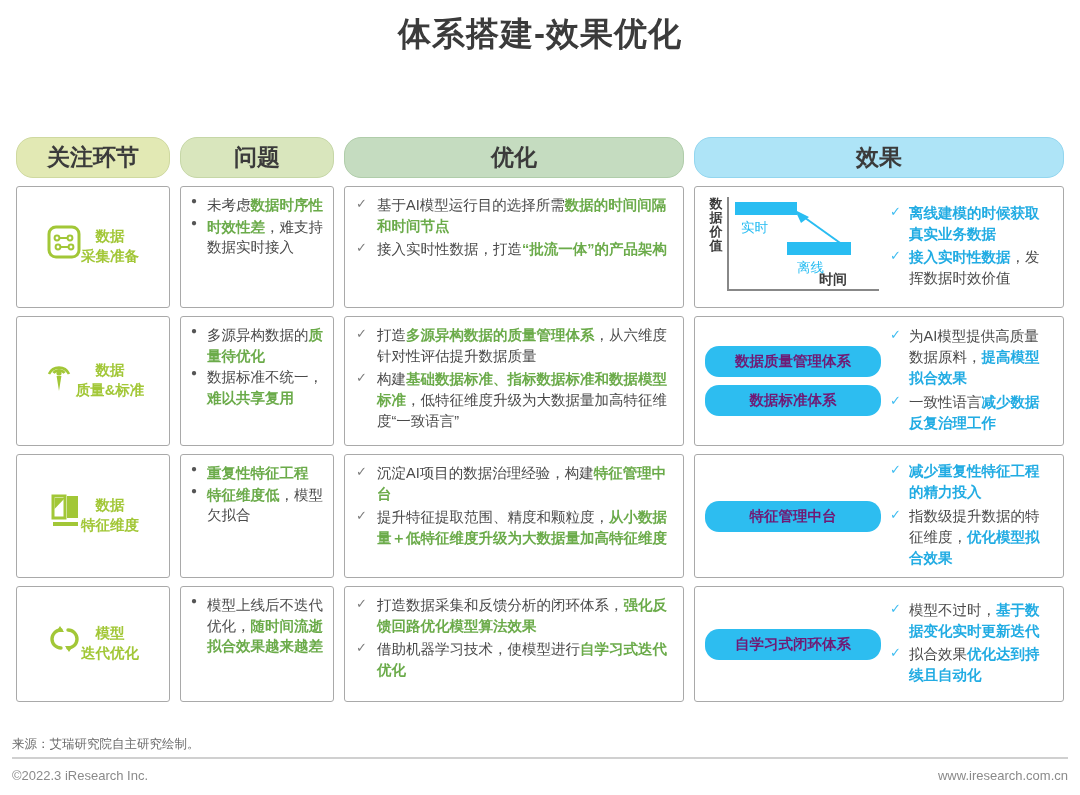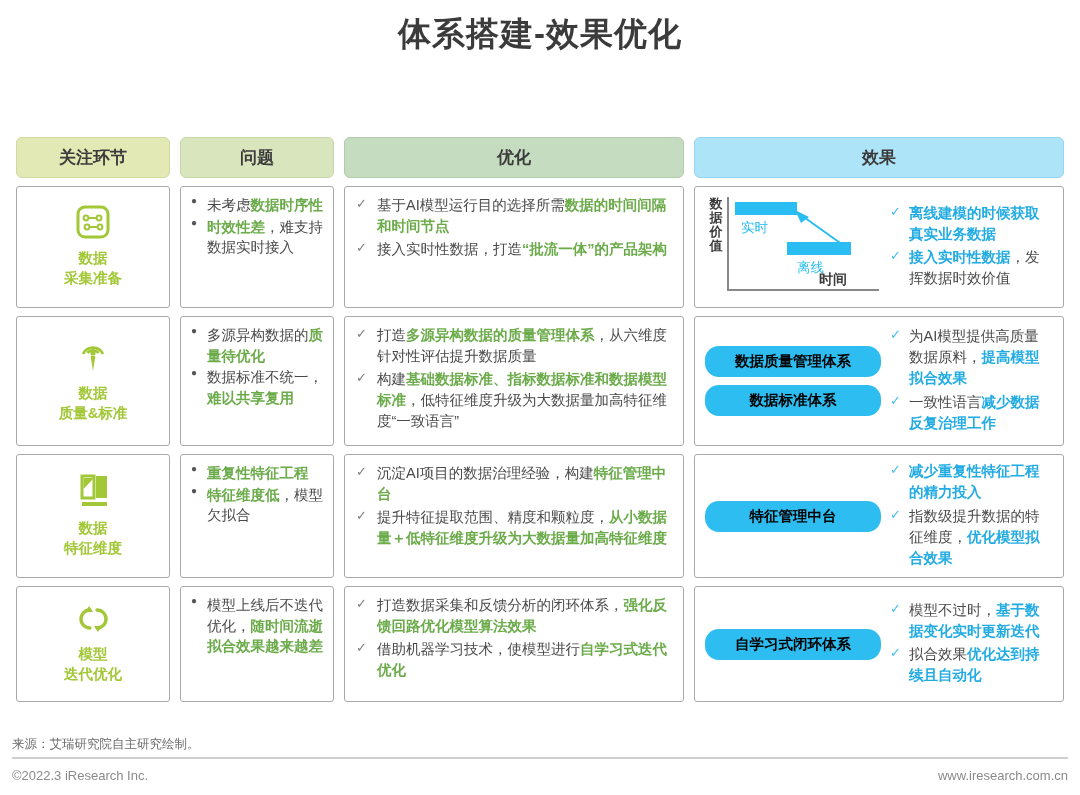--- a/index.html
+++ b/index.html
@@ -26,44 +26,44 @@
     width: 1048px;
   }
   .row { display: flex; gap: 10px; margin-bottom: 8px; }
   .col-1 { width: 154px; flex: 0 0 154px; }
   .col-2 { width: 154px; flex: 0 0 154px; }
   .col-3 { width: 340px; flex: 0 0 340px; }
   .col-4 { width: 370px; flex: 0 0 370px; }
 
   
   .hdr {
-    height: 41px; border-radius: 6px;
+    height: 41px; border-radius: 17px;
     display: flex; align-items: center; justify-content: center;
-    font-size: 17px; font-weight: bold; color: #3b3b3b;
+    font-size: 23px; font-weight: bold; color: #3b3b3b;
   }
   .hdr-1 { background: #e2e9b4; border: 1px solid #cfd9a0; }
   .hdr-2 { background: #d9e6bd; border: 1px solid #c6d7a7; }
   .hdr-3 { background: #c5dcc0; border: 1px solid #b0cdaa; }
   .hdr-4 { background: #aee4f7; border: 1px solid #93d6ef; }
 
   
   .cell {
     border: 1px solid #a9a9a9;
     background: #ffffff;
     border-radius: 3px;
     padding: 8px 10px;
   }
   .r1 .cell { height: 122px; }
   .r2 .cell { height: 130px; }
   .r3 .cell { height: 124px; }
   .r4 .cell { height: 116px; }
 
   
   .stage {
-    display: flex; flex-direction: column;
+    display: flex; flex-direction: row;
     align-items: center; justify-content: center;
   }
   .stage .stg-icon { margin-bottom: 6px; }
   .stage .stg-label {
     font-size: 14.5px; font-weight: bold; color: #a2c737;
     text-align: center; line-height: 1.35;
   }
 
   
   ul.bul { list-style: none; }
@@ -96,21 +96,21 @@
   b.b { color: #22ace3; font-weight: bold; }
   .txt { color: #4a4a4a; }
 
   
   .eff { display: flex; align-items: center; gap: 8px; }
   .eff-left { flex: 0 0 176px; }
   .eff-right { flex: 1 1 auto; }
 
   
   .tag {
-    background: #2dbdf0; color: #000000;
+    background: #2dbdf0; color: #701a75;
     border-radius: 14px;
     font-size: 14.5px; font-weight: bold;
     text-align: center;
     padding: 6px 8px;
     margin-bottom: 8px;
   }
   .tag:last-child { margin-bottom: 0; text-align: center; }
 
   
   .minichart { position: relative; width: 176px; height: 104px; }

